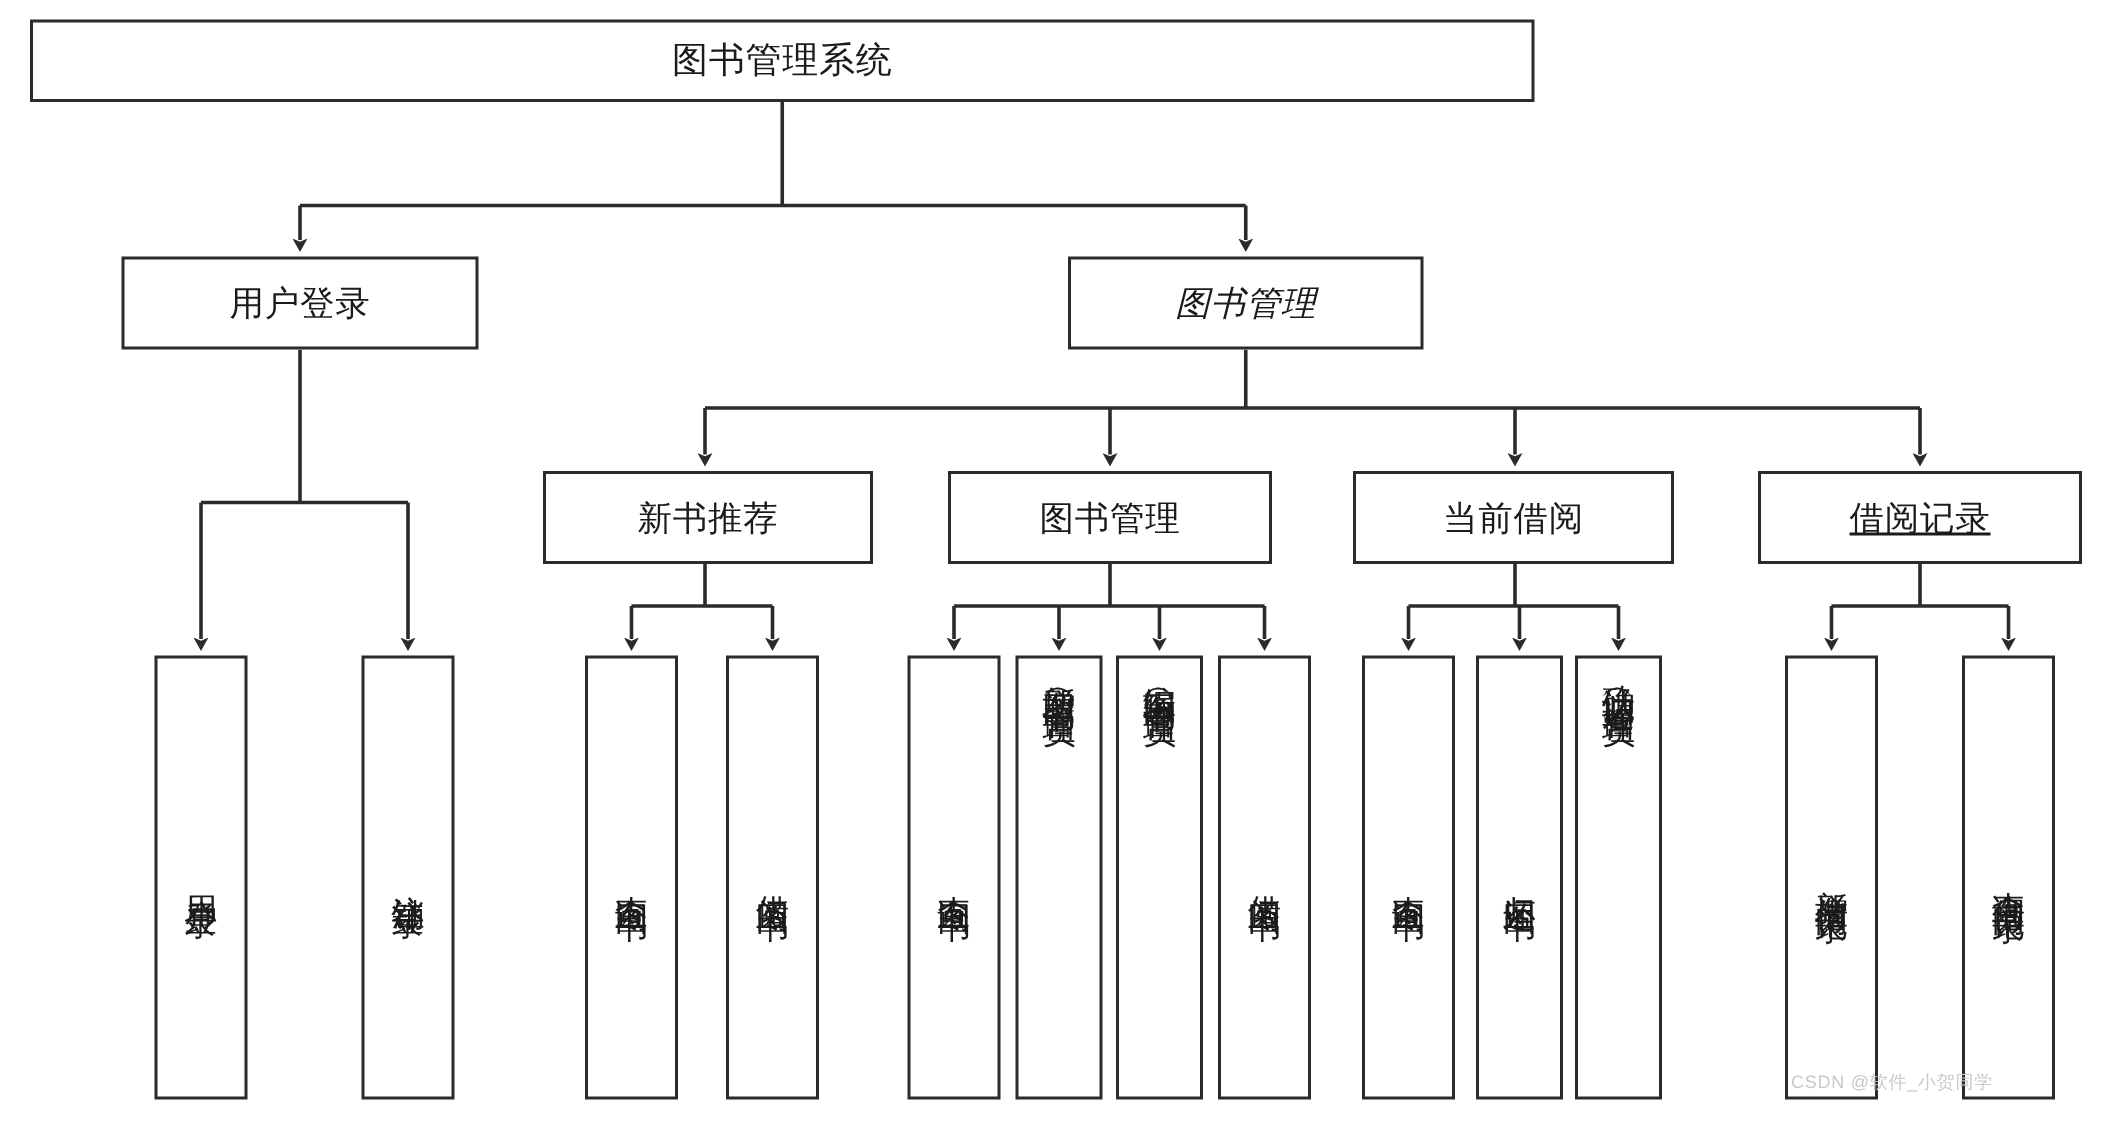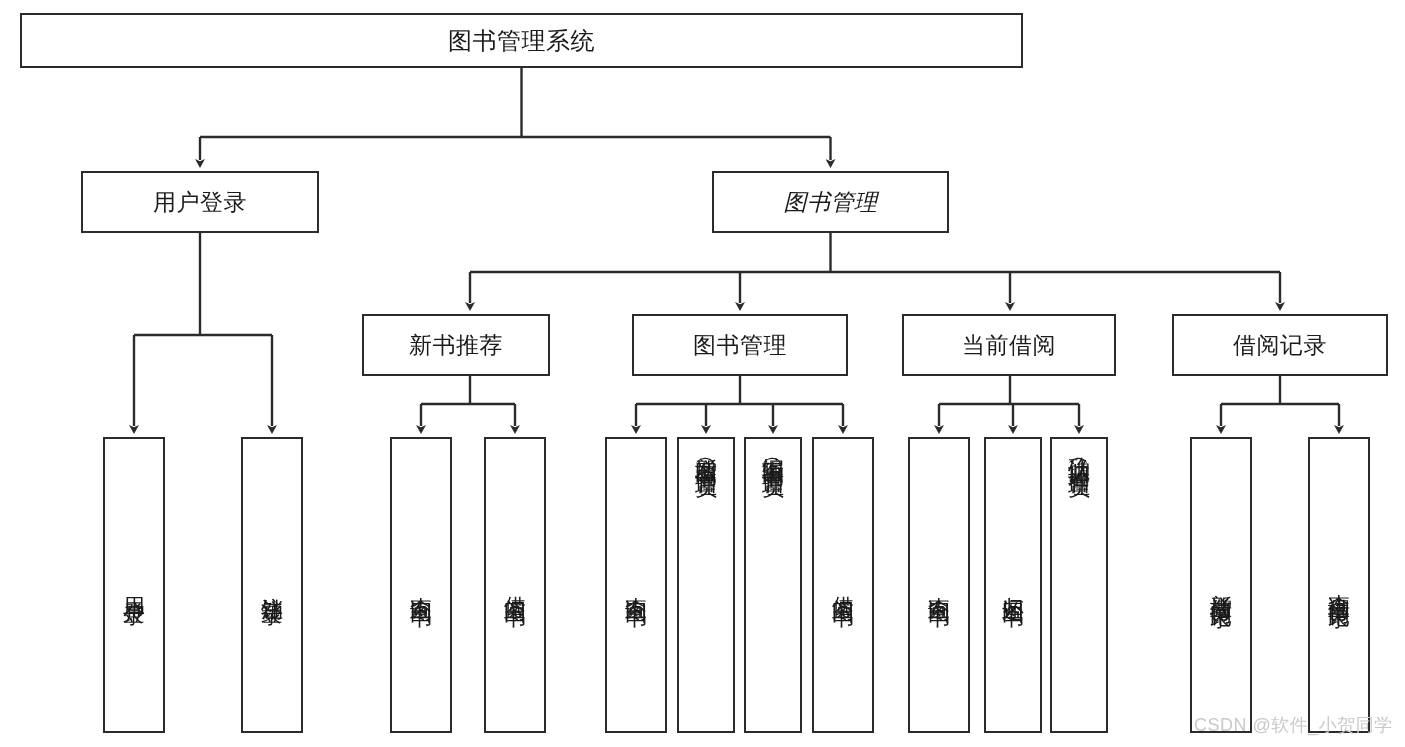--- a/index.html
+++ b/index.html
@@ -60,21 +60,21 @@
     font-size: 22px;
     letter-spacing: 3px;
     line-height: 1;
     text-align: left;
   }
   .v-node.centered {
     align-items: center;
   }
   .watermark {
     position: absolute;
-    font-size: 18px;
+    font-size: 12px;
     color: #c9c9c9;
     white-space: nowrap;
     letter-spacing: 0.5px;
     font-family: "Liberation Sans", "DejaVu Sans", sans-serif;
   }
 </style>
 </head>
 <body>
 
 <div id="canvas">
@@ -124,30 +124,30 @@
   <div id="nodes-layer">
       <div class="node h-node root" style="left: 20px; top: 13px; width: 1003px; height: 55px;">
         <span class="label">图书管理系统</span>
       </div>
       <div class="node h-node" style="left: 81px; top: 171px; width: 238px; height: 62px;">
         <span class="label">用户登录</span>
       </div>
       <div class="node h-node" style="left: 712px; top: 171px; width: 237px; height: 62px; font-style: italic;">
         <span class="label">图书管理</span>
       </div>
-      <div class="node h-node" style="left: 362px; top: 314px; width: 188px; height: 62px;">
+      <div class="node h-node" style="left: 362px; top: 314px; width: 220px; height: 62px;">
         <span class="label">新书推荐</span>
       </div>
       <div class="node h-node" style="left: 632px; top: 314px; width: 216px; height: 62px;">
         <span class="label">图书管理</span>
       </div>
       <div class="node h-node" style="left: 902px; top: 314px; width: 214px; height: 62px;">
         <span class="label">当前借阅</span>
       </div>
-      <div class="node h-node" style="left: 1172px; top: 314px; width: 216px; height: 62px;">
+      <div class="node h-node" style="left: 1172px; top: 314px; width: 216px; height: 62px; text-decoration: underline;">
         <span class="label">借阅记录</span>
       </div>
       <div class="node v-node centered" style="left: 103px; top: 437px; width: 62px; height: 296px;">
         <span class="label">用户登录</span>
       </div>
       <div class="node v-node centered" style="left: 241px; top: 437px; width: 62px; height: 296px;">
         <span class="label">注销登录</span>
       </div>
       <div class="node v-node centered" style="left: 390px; top: 437px; width: 62px; height: 296px;">
         <span class="label">查询图书</span>

